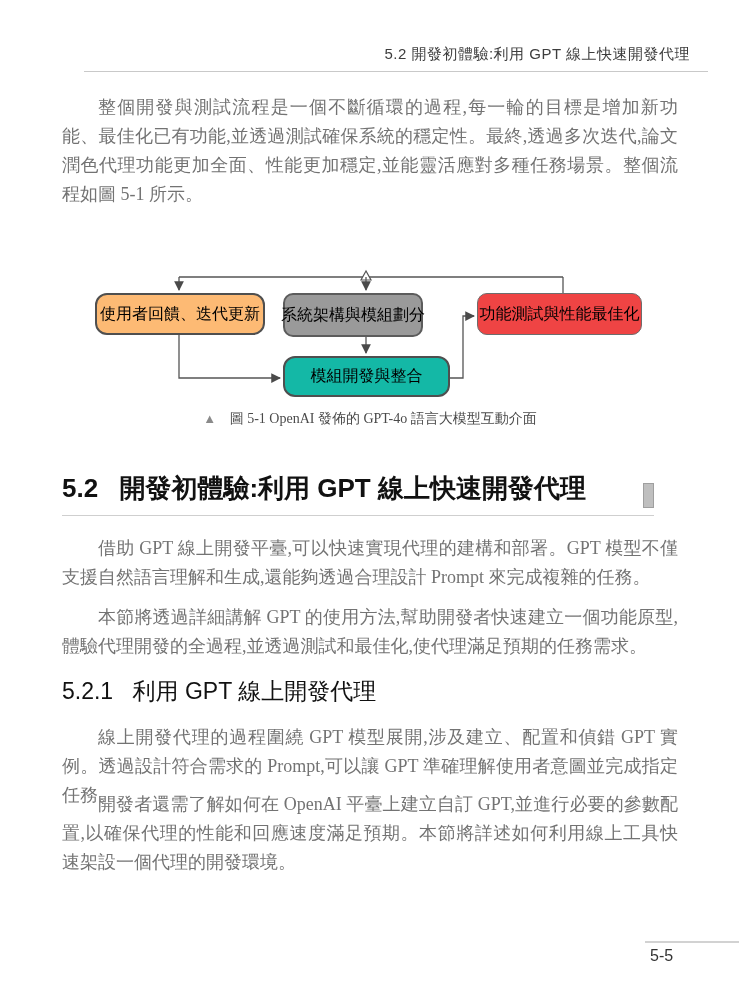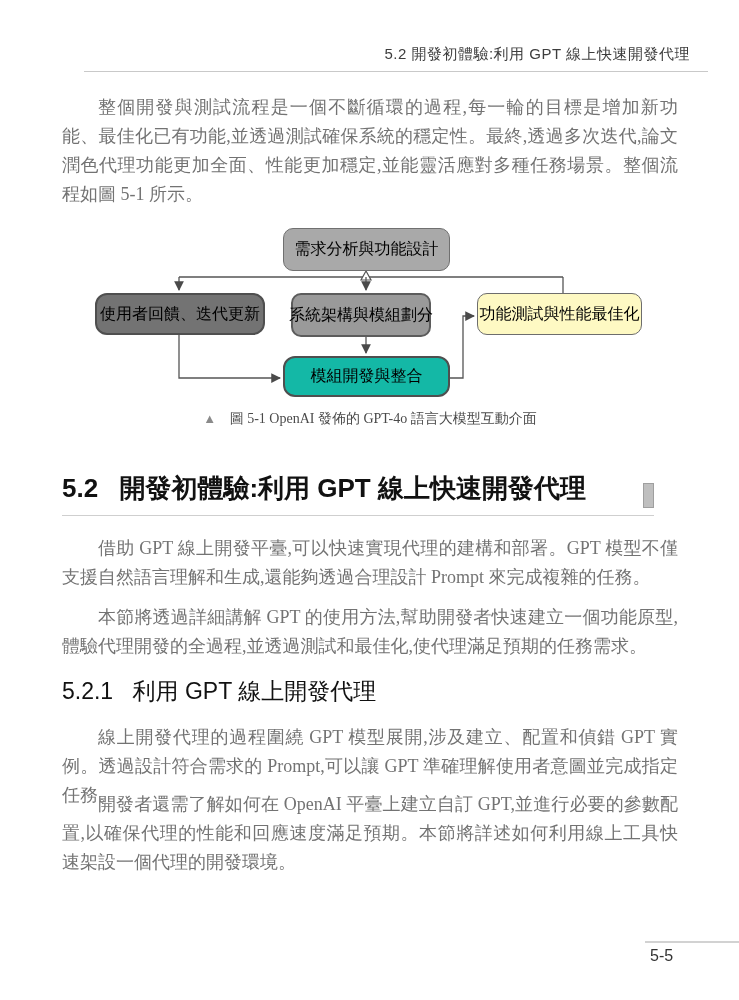--- a/index.html
+++ b/index.html
@@ -37,23 +37,23 @@
   
   .figure { position: absolute; left: 62px; top: 228px; width: 616px; height: 177px; }
   .connectors { position: absolute; left: 0; top: 0; width: 616px; height: 177px; }
   .node {
     position: absolute; box-sizing: border-box; border-radius: 10px;
     display: flex; align-items: center; justify-content: center;
     font-family: "Liberation Sans", "DejaVu Sans", sans-serif;
     font-size: 16px; color: #000; white-space: nowrap;
   }
   .node-top    { left: 221px; top: 0;     width: 167px; height: 43px; background: #a9a9a9; border: 1px solid #707070; }
-  .node-left   { left: 33px;  top: 65px;  width: 170px; height: 42px; background: #737373; border: 2px solid #4f4f4f; border-radius: 12px; }
-  .node-center { left: 229px; top: 65px;  width: 140px; height: 44px; background: #9a9a9a; border: 2px solid #5c5c5c; }
-  .node-right  { left: 415px; top: 65px;  width: 165px; height: 42px; background: #fef9c3; border: 1px solid #6d6d6d; }
+  .node-left   { left: 33px;  top: 65px;  width: 170px; height: 42px; background: #fdba74; border: 2px solid #4f4f4f; border-radius: 12px; }
+  .node-center { left: 221px; top: 65px;  width: 140px; height: 44px; background: #9a9a9a; border: 2px solid #5c5c5c; }
+  .node-right  { left: 415px; top: 65px;  width: 165px; height: 42px; background: #ef4444; border: 1px solid #6d6d6d; }
   .node-bottom { left: 221px; top: 128px; width: 167px; height: 41px; background: #14b8a6; border: 2px solid #4f4f4f; border-radius: 12px; }
 
   .figcaption {
     position: absolute; left: 62px; top: 410px; width: 616px;
     text-align: center; font-size: 14px; color: #4a4a4a;
   }
   .figcaption .tri { color: #8a8a8a; font-size: 13px; margin-right: 10px; }
 
   
   .section-heading {
@@ -114,23 +114,20 @@
 
       <path d="M304,49 V62" stroke="#555" stroke-width="1.3" fill="none" marker-end="url(#arr)"></path>
 
       <path d="M117,107 V150 H218" stroke="#555" stroke-width="1.3" fill="none" marker-end="url(#arr)"></path>
 
       <path d="M304,109 V125" stroke="#555" stroke-width="1.3" fill="none" marker-end="url(#arr)"></path>
 
       <path d="M388,150 H401 V88 H412" stroke="#555" stroke-width="1.3" fill="none" marker-end="url(#arr)"></path>
     </svg>
 
-    <div class="node node-top">
-      <span>需求分析與功能設計</span>
-    </div>
     <div class="node node-left">
       <span>使用者回饋、迭代更新</span>
     </div>
     <div class="node node-center">
       <span>系統架構與模組劃分</span>
     </div>
     <div class="node node-right">
       <span>功能測試與性能最佳化</span>
     </div>
     <div class="node node-bottom">

